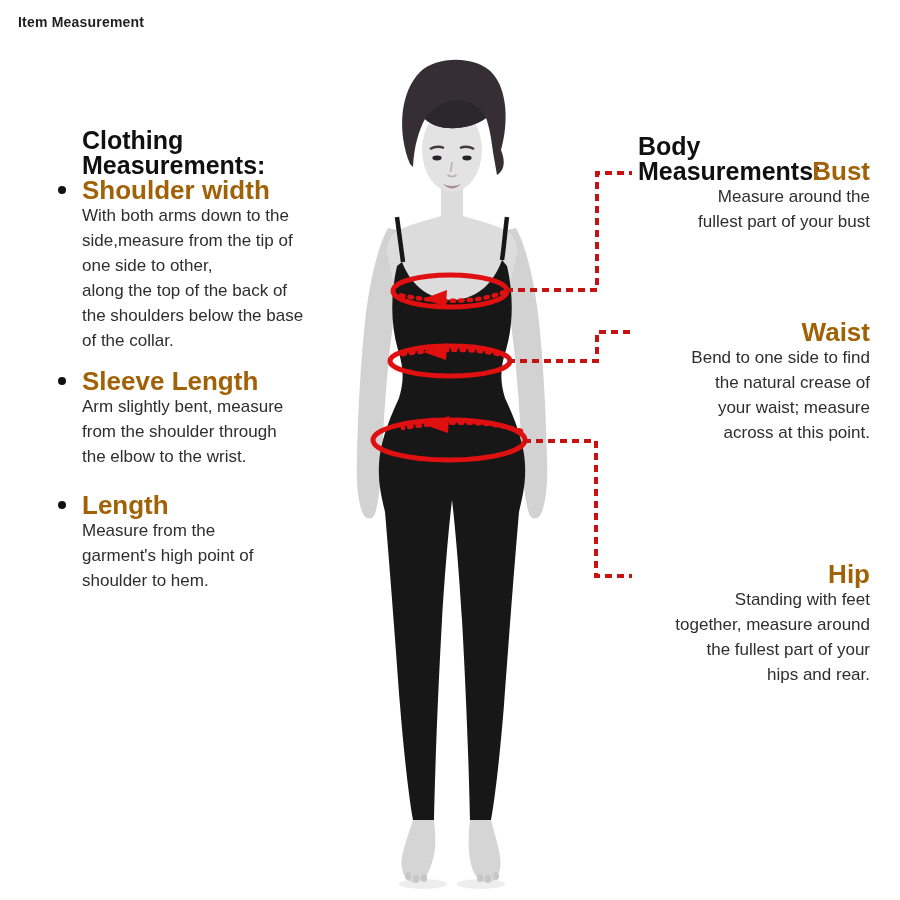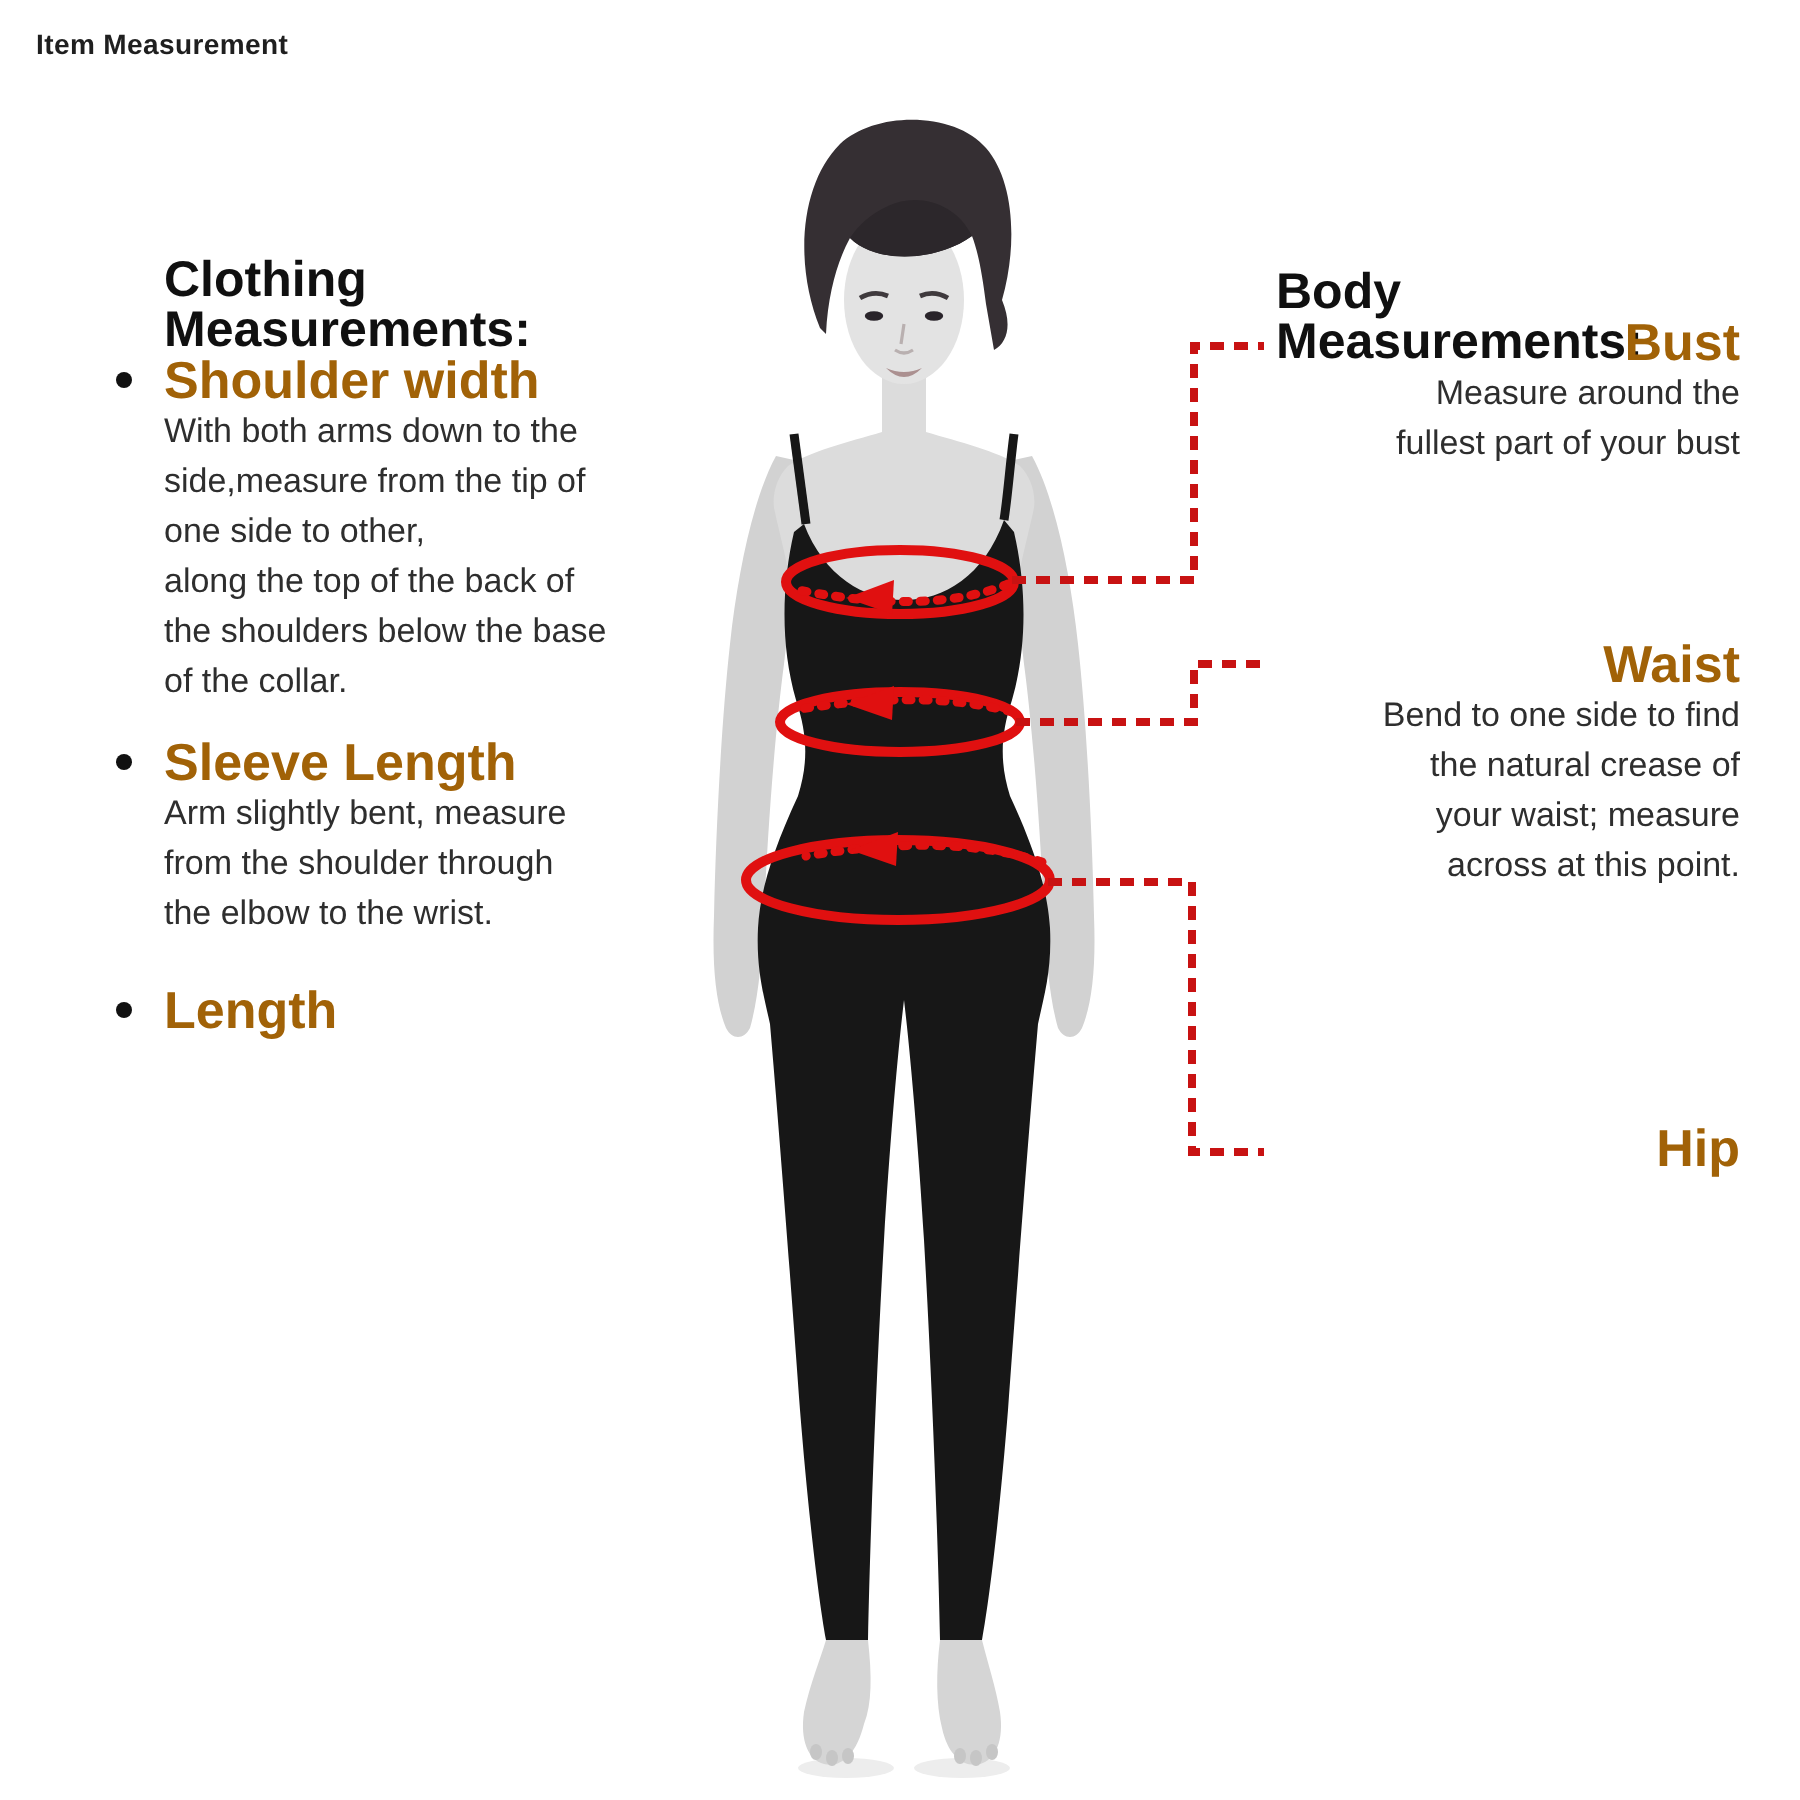--- a/index.html
+++ b/index.html
@@ -131,20 +131,23 @@
       <span class="bullet"></span>
       <div class="m-title">Sleeve Length</div>
       <div class="m-desc">Arm slightly bent, measure
 from the shoulder through
 the elbow to the wrist.</div>
     </div>
 
     <div class="m-item gap2">
       <span class="bullet"></span>
       <div class="m-title">Length</div>
+      <div class="m-desc">Measure from the
+garment's high point of
+shoulder to hem.</div>
     </div>
   </div>
 
   <div class="right-panel txt">
     <div class="panel-heading">Body Measurements:</div>
 
     <div class="b-item bust">
       <div class="m-title">Bust</div>
       <div class="m-desc">Measure around the
 fullest part of your bust</div>
@@ -153,16 +156,20 @@
     <div class="b-item waist">
       <div class="m-title">Waist</div>
       <div class="m-desc">Bend to one side to find
 the natural crease of
 your waist; measure
 across at this point.</div>
     </div>
 
     <div class="b-item hip">
       <div class="m-title">Hip</div>
+      <div class="m-desc">Standing with feet
+together, measure around
+the fullest part of your
+hips and rear.</div>
     </div>
   </div>
 
 </div>
 
 </body></html>

